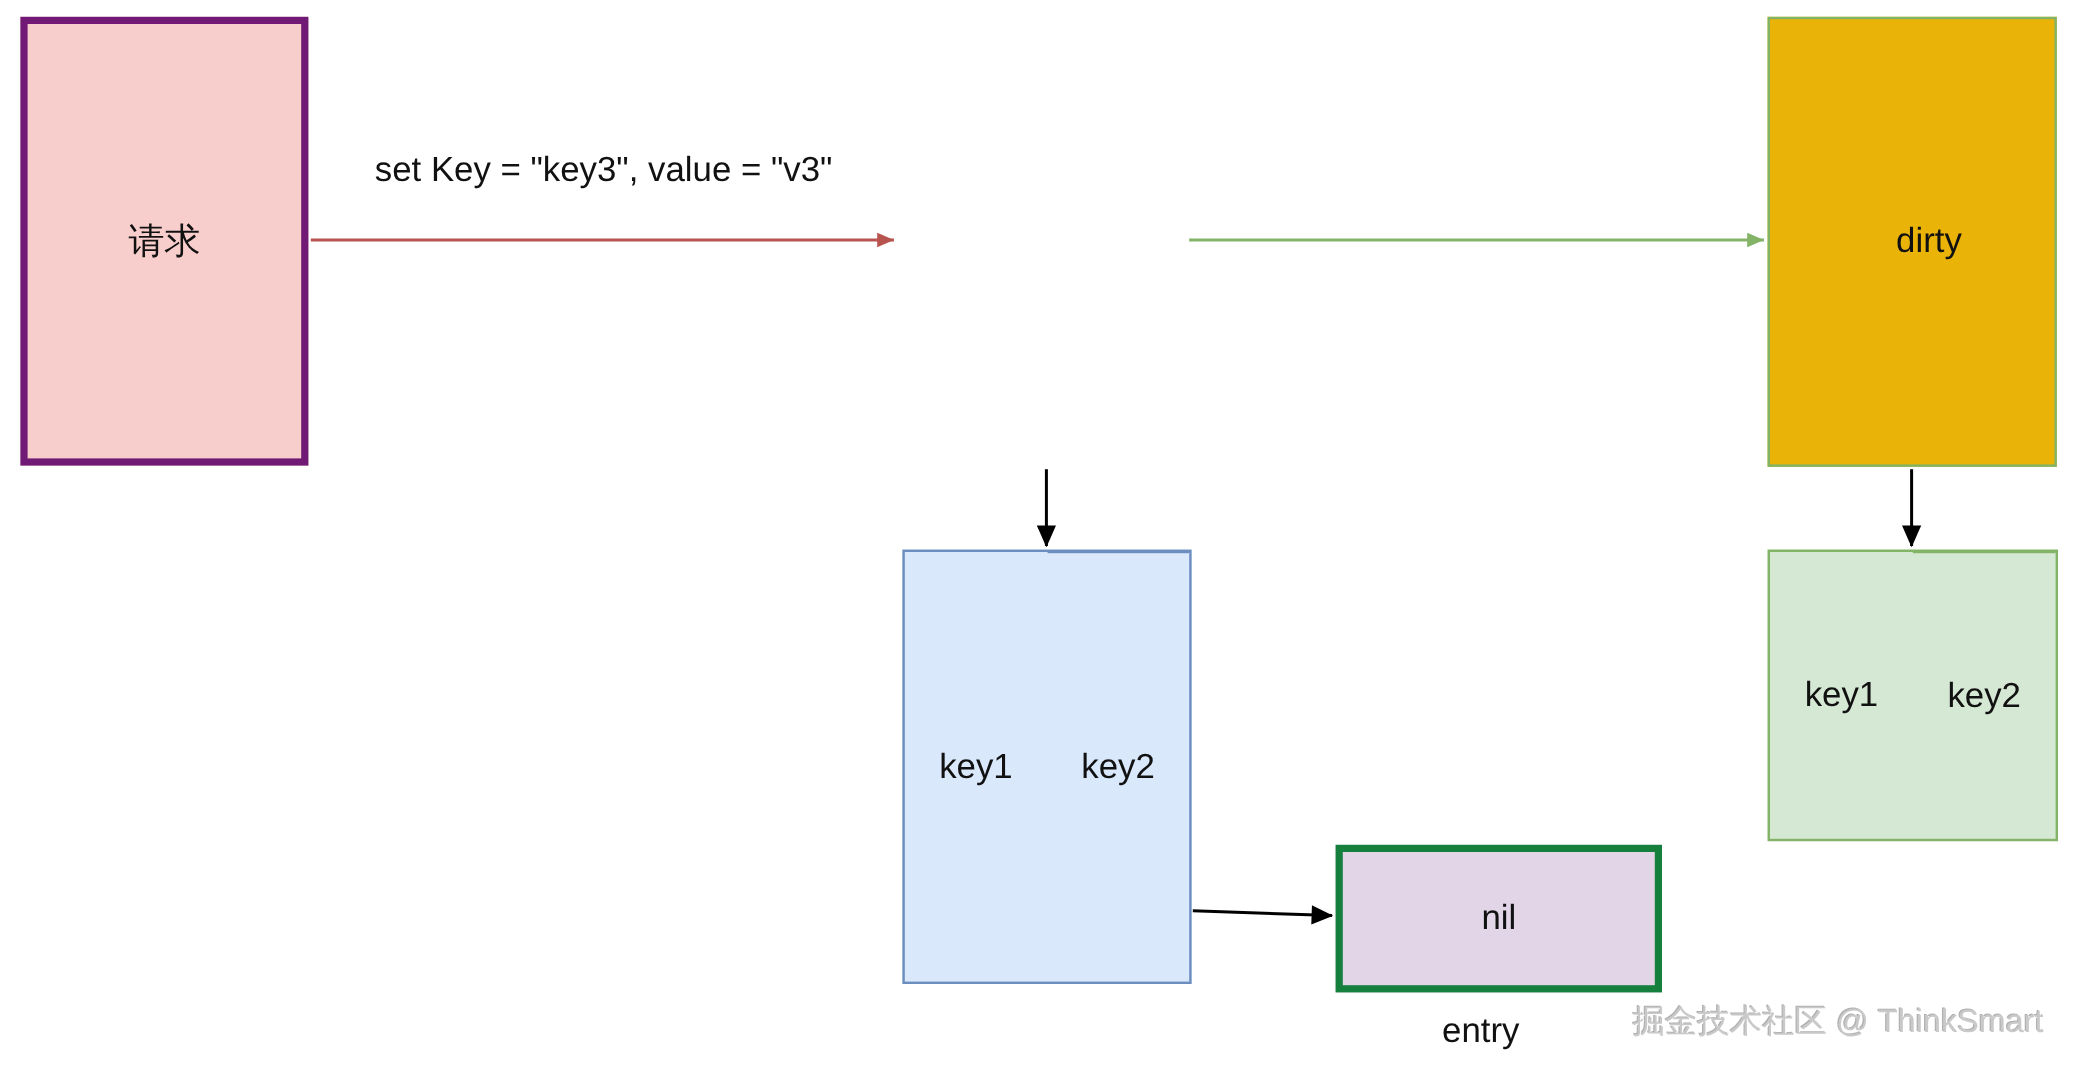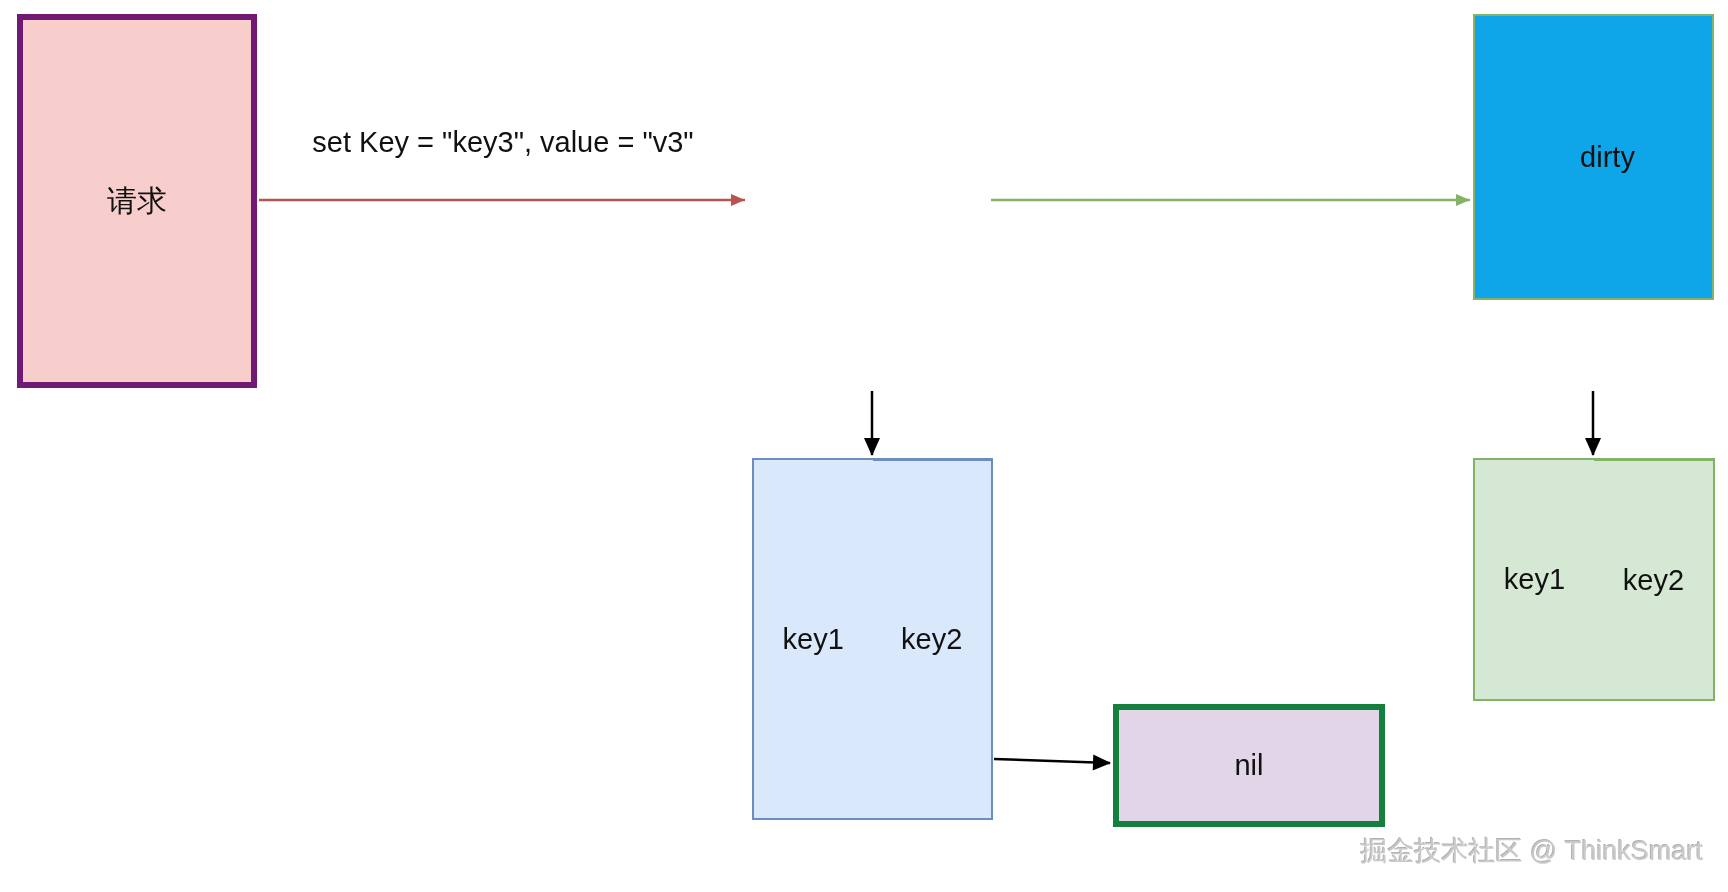--- a/index.html
+++ b/index.html
@@ -33,22 +33,22 @@
   .box-request {
     left: 17px; top: 14px; width: 240px; height: 374px;
     background: #f8cecc; border: 6px solid #701a75;
     font-size: 30px;
   }
   .box-read {
     left: 748px; top: 14px; width: 242px; height: 375px;
     background: #dae8fc; border: 2px solid #6c8ebf;
   }
   .box-dirty {
-    left: 1473px; top: 14px; width: 241px; height: 286px;
-    background: #0ea5e9; border: 2px solid #82b366; padding-left: 28px;
+    left: 1473px; top: 14px; width: 241px; height: 375px;
+    background: #eab308; border: 2px solid #82b366; padding-left: 28px;
   }
   .stack {
     position: absolute;
     box-sizing: border-box;
     display: flex;
     flex-direction: row;
   }
   .stack-read {
     left: 752px; top: 458px; width: 241px; height: 362px;
     border: 2px solid #6c8ebf;
@@ -162,16 +162,17 @@
     </div>
     <div class="row">
       <span>key2</span>
     </div>
   </div>
 
   <div class="box box-nil">
     <span>nil</span>
   </div>
 
+  <div class="label label-entry">entry</div>
 
   <div class="watermark">掘金技术社区 @ ThinkSmart</div>
 
 </div>
 
 </body></html>

